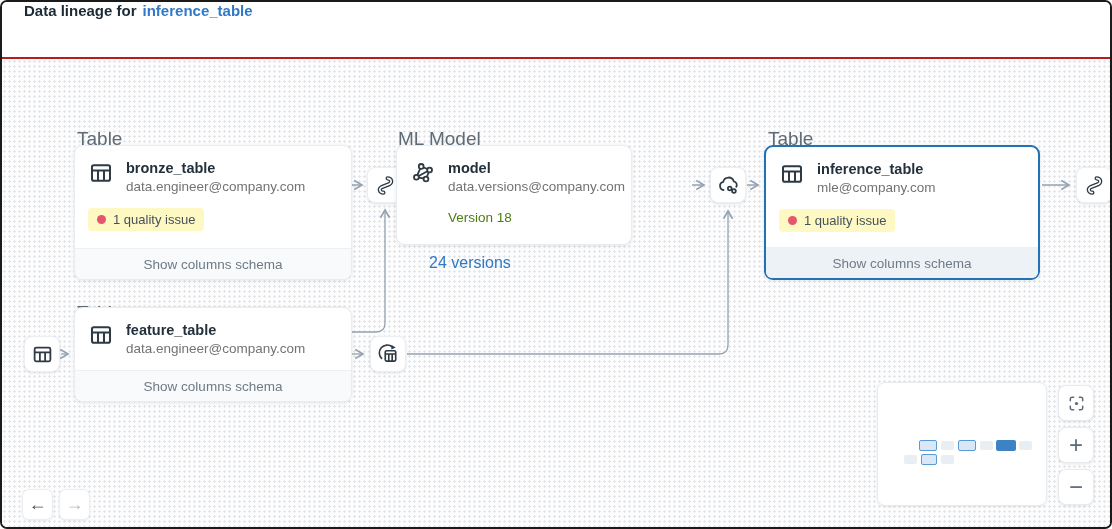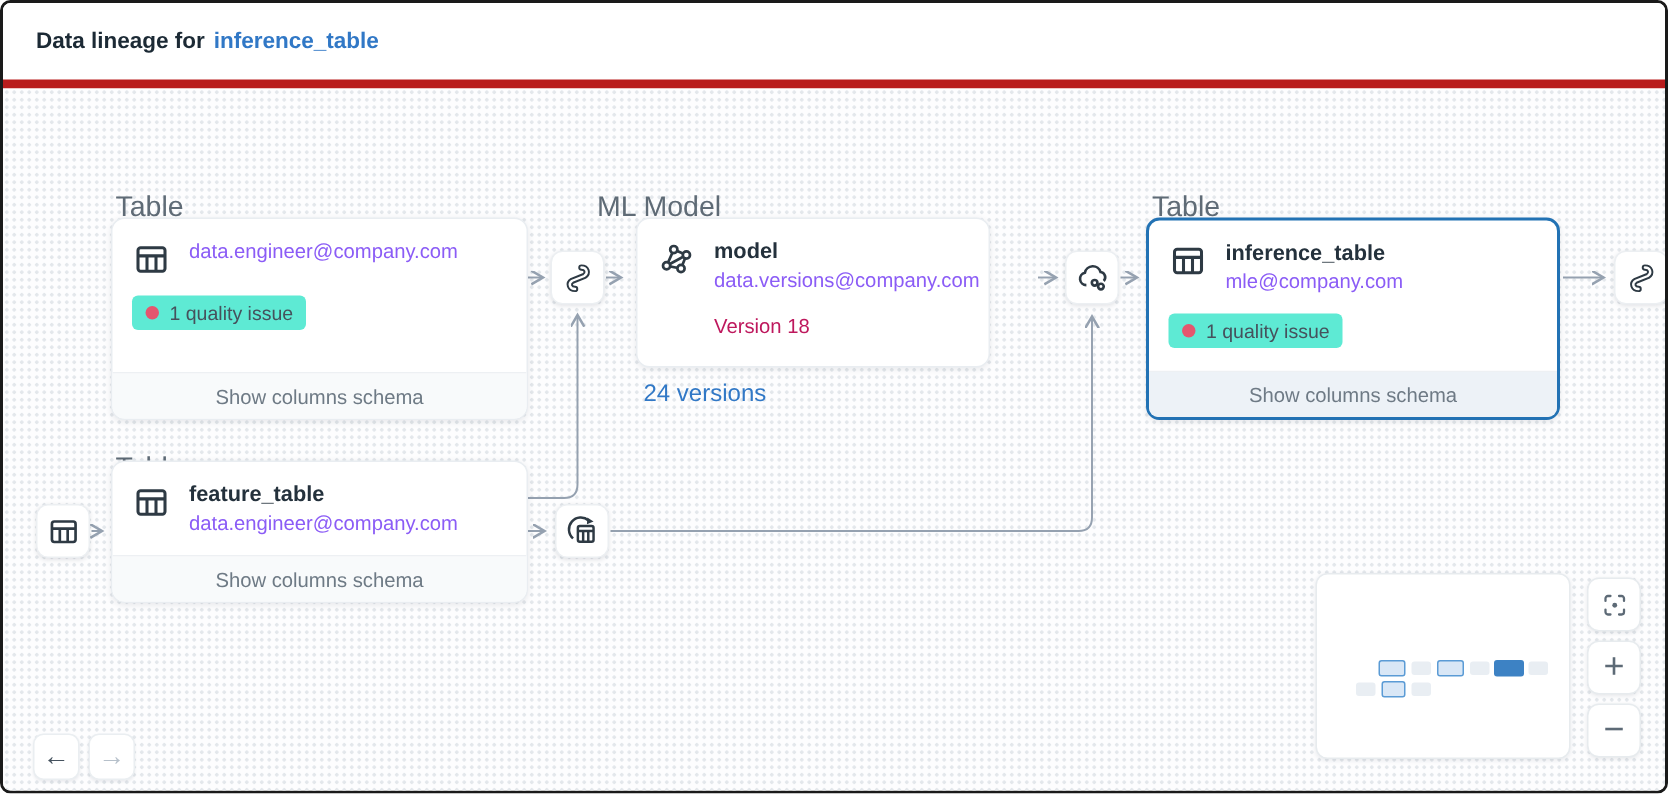--- a/index.html
+++ b/index.html
@@ -2,54 +2,54 @@
 <html><head>
 <meta charset="utf-8">
 <style>
   * { margin:0; padding:0; box-sizing:border-box; }
   html,body { background:#fff; font-family:"Liberation Sans","DejaVu Sans",sans-serif; }
   .window {
     position:relative; width:1112px; height:529px;
     border:2px solid #1a1a1a; border-radius:7px; overflow:hidden; background:#fff;
   }
   .header {
-    height:57px; display:flex; align-items:center; padding-left:22px;
-    background:#fff; border-bottom:6px solid #b91c1c;
+    height:57px; display:flex; padding-left:22px;
+    background:#fff; border-bottom:2px solid #b91c1c;
   }
   .header .title { font-size:15px; font-weight:700; color:#1c2a35; }
   .header .entity { font-size:15px; font-weight:600; color:#3178c6; margin-left:6px; cursor:pointer; }
   .canvas {
     position:relative; width:100%; height:470px; background-color:#fdfdfe;
     background-image: radial-gradient(circle, #e3e7eb 1px, transparent 1.1px);
     background-size:5px 5px;
   }
   svg.edges { position:absolute; left:0; top:0; pointer-events:none; }
   .type-label { position:absolute; font-size:19px; color:#5f6b76; }
   .card {
     position:absolute; background:#fff; border:1px solid #e9edf1; border-radius:9px;
     box-shadow:0 1px 4px rgba(30,40,60,.10); cursor:pointer;
   }
   .card.selected { border:2px solid #2272b4; }
   .card-row { display:flex; align-items:flex-start; padding:13px 14px 0 14px; }
   .card-icon { width:24px; height:24px; margin-right:13px; margin-top:2px; flex:0 0 auto; }
   .card-title { font-size:14.5px; font-weight:700; color:#24313c; line-height:19px; }
-  .card-owner { font-size:13.5px; color:#8b5cf6; line-height:18px; }
+  .card-owner { font-size:13.5px; color:#737373; line-height:18px; }
   .badge {
     display:inline-flex; align-items:center; gap:7px; margin:12px 0 0 13px;
-    background:#5eead4; border-radius:4px; padding:4px 9px; font-size:13px; color:#46515c; cursor:pointer;
+    background:#fef9c3; border-radius:4px; padding:4px 9px; font-size:13px; color:#46515c; cursor:pointer;
   }
   .badge .dot { width:9px; height:9px; border-radius:50%; background:#e4566e; }
   .card-footer {
     position:absolute; left:0; right:0; bottom:0; height:31px;
     border-top:1px solid #edf0f3; background:#f8fafb; border-radius:0 0 8px 8px;
     display:flex; align-items:center; justify-content:center;
     font-size:13.5px; color:#6e7a85; cursor:pointer;
   }
   .card.selected .card-footer { background:#edf2f7; border-radius:0 0 6px 6px; }
-  .version-line { font-size:13.5px; color:#be185d; padding:14px 0 0 51px; }
+  .version-line { font-size:13.5px; color:#4d7c0f; padding:14px 0 0 51px; }
   .versions-link { position:absolute; font-size:16px; color:#3178c6; cursor:pointer; }
   .icon-node {
     position:absolute; width:36px; height:36px; background:#fff; border:1px solid #eceff2;
     border-radius:8px; box-shadow:0 1px 3px rgba(30,40,60,.12);
     display:flex; align-items:center; justify-content:center; cursor:pointer;
   }
   .minimap {
     position:absolute; left:875px; top:323px; width:170px; height:124px;
     background:#fff; border:1px solid #e7ebee; border-radius:8px;
     box-shadow:0 1px 3px rgba(30,40,60,.08); cursor:pointer;
@@ -111,38 +111,39 @@
 
     <div class="card" style="left:72px;top:86px;width:278px;height:135px;">
       <div class="card-row">
         <svg class="card-icon" viewBox="0 0 20 20">
           <g fill="none" stroke="#2e3a44" stroke-width="1.7">
             <rect x="2.5" y="3.5" width="15" height="13" rx="1.5"></rect>
             <path d="M2.5,8 H17.5 M7.5,8 V16.5 M12.5,8 V16.5"></path>
           </g>
         </svg>
         <div>
+          <div class="card-title">bronze_table</div>
           <div class="card-owner">data.engineer@company.com</div>
         </div>
       </div>
       <div class="badge">
         <span class="dot"></span>
         <span>1 quality issue</span>
       </div>
       <div class="card-footer">Show columns schema</div>
     </div>
 
     <div class="icon-node" style="left:365px;top:108px;">
       <svg width="21" height="21" viewBox="0 0 20 20">
         <path d="M12,3.2 c3.5,0 4.6,3.6 1.8,5.4 l-7.6,3 c-2.8,1.7 -1.7,5.2 1.8,5.2" fill="none" stroke="#2e3a44" stroke-width="4" stroke-linecap="round"></path>
         <path d="M12,3.2 c3.5,0 4.6,3.6 1.8,5.4 l-7.6,3 c-2.8,1.7 -1.7,5.2 1.8,5.2" fill="none" stroke="#ffffff" stroke-width="1.5" stroke-linecap="round"></path>
       </svg>
     </div>
 
-    <div class="card" style="left:422px;top:86px;width:236px;height:100px;">
+    <div class="card" style="left:394px;top:86px;width:236px;height:100px;">
       <div class="card-row">
         <svg class="card-icon" viewBox="0 0 20 20">
           <g stroke="#2e3a44" stroke-width="1.5" fill="none">
             <path d="M4.5,13.5 L8.5,4.5 L15.5,7.5 L12.5,15 Z M4.5,13.5 L15.5,7.5"></path>
             <circle cx="4.5" cy="13.5" r="2" fill="#fff"></circle>
             <circle cx="8.5" cy="4.5" r="2" fill="#fff"></circle>
             <circle cx="15.5" cy="7.5" r="2" fill="#fff"></circle>
             <circle cx="12.5" cy="15" r="2" fill="#fff"></circle>
           </g>
         </svg>

